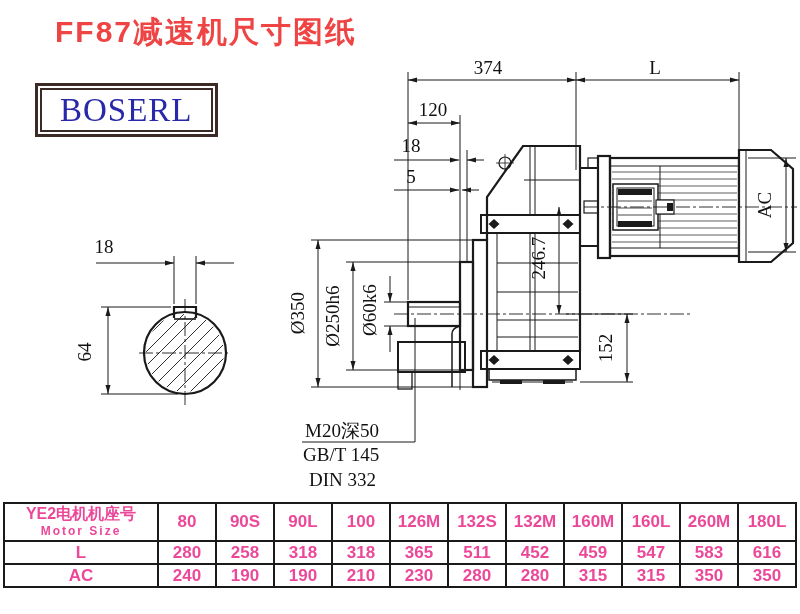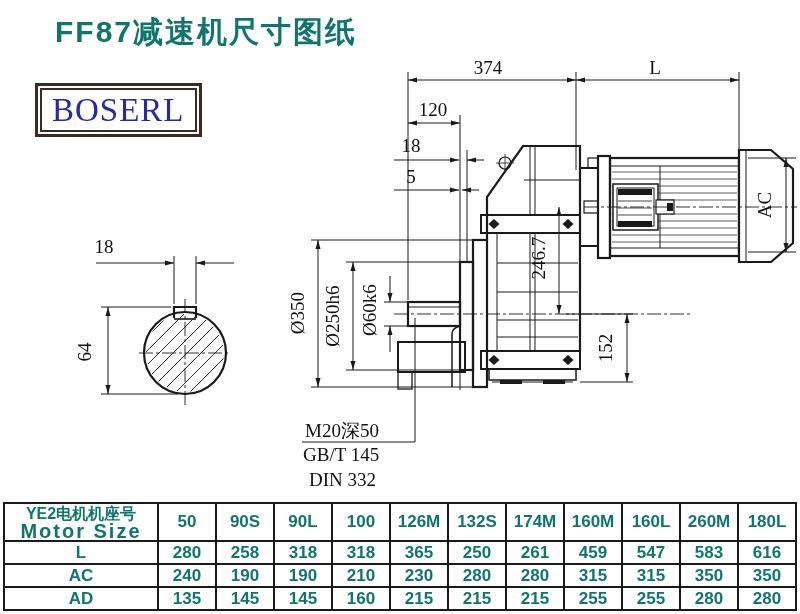--- a/index.html
+++ b/index.html
@@ -1,32 +1,32 @@
 <!DOCTYPE html>
 <html><head>
 <meta charset="utf-8">
 <style>
   * { box-sizing: border-box; margin: 0; padding: 0; }
   html,body { width:800px; height:614px; background:#ffffff; overflow:hidden; position:relative;
               font-family:"Liberation Sans", sans-serif; }
   .page-title { position:absolute; left:55px; top:12px; font-size:30px; font-weight:700;
-                letter-spacing:2px; color:#0f766e; white-space:nowrap; }
+                letter-spacing:2px; color:#ef4444; white-space:nowrap; }
   .logo-box { position:absolute; left:35px; top:83px; border:3px solid #3b2a26; background:#fff; }
-  .logo-inner { border:2px solid #3b2a26; margin:2px; padding:0 10px;
+  .logo-inner { border:2px solid #3b2a26; margin:2px; padding:0 18px;
                 font-family:"Liberation Serif", serif; font-size:33px; line-height:40px;
                 font-weight:500; color:#2828a8; letter-spacing:1px; }
   svg.drawing { position:absolute; left:0; top:0; }
   svg.drawing text { font-family:"Liberation Serif", serif; font-size:19px; fill:#111; }
   .size-table { position:absolute; left:3px; top:502px; width:794px; border-collapse:collapse;
                 table-layout:fixed; }
   .size-table th, .size-table td { border:2px solid #1a1a1a; text-align:center; vertical-align:middle;
-                font-size:17px; font-weight:600; color:#0f766e; padding:0; height:23px; }
+                font-size:17px; font-weight:600; color:#ec4899; padding:0; height:23px; }
   .size-table thead th { height:38px; }
   .hdr-cn { font-size:16px; line-height:19px; }
-  .hdr-en { font-size:20px; line-height:17px; letter-spacing:2px; }
+  .hdr-en { font-size:12px; line-height:17px; letter-spacing:2px; }
 </style>
 </head>
 <body>
 
 <div class="page-title">FF87减速机尺寸图纸</div>
 
 <div class="logo-box">
   <div class="logo-inner">BOSERL</div>
 </div>
 
@@ -277,70 +277,56 @@
       <col>
       <col>
       <col>
     </colgroup>
   <thead>
     <tr>
       <th>
         <div class="hdr-cn">YE2电机机座号</div>
         <div class="hdr-en">Motor Size</div>
       </th>
-    <th>50</th>
+    <th>80</th>
         <th>90S</th>
         <th>90L</th>
         <th>100</th>
         <th>126M</th>
         <th>132S</th>
-        <th>174M</th>
+        <th>132M</th>
         <th>160M</th>
         <th>160L</th>
         <th>260M</th>
         <th>180L</th>
       </tr>
   </thead>
   <tbody id="size-table-body">
       <tr>
         <td>L</td>
         <td>280</td>
         <td>258</td>
         <td>318</td>
         <td>318</td>
         <td>365</td>
-        <td>250</td>
-        <td>261</td>
+        <td>511</td>
+        <td>452</td>
         <td>459</td>
         <td>547</td>
         <td>583</td>
         <td>616</td>
       </tr>
       <tr>
         <td>AC</td>
         <td>240</td>
         <td>190</td>
         <td>190</td>
         <td>210</td>
         <td>230</td>
         <td>280</td>
         <td>280</td>
         <td>315</td>
         <td>315</td>
         <td>350</td>
         <td>350</td>
       </tr>
-      <tr>
-        <td>AD</td>
-        <td>135</td>
-        <td>145</td>
-        <td>145</td>
-        <td>160</td>
-        <td>215</td>
-        <td>215</td>
-        <td>215</td>
-        <td>255</td>
-        <td>255</td>
-        <td>280</td>
-        <td>280</td>
-      </tr>
     </tbody>
 </table>
 
 </body></html>

